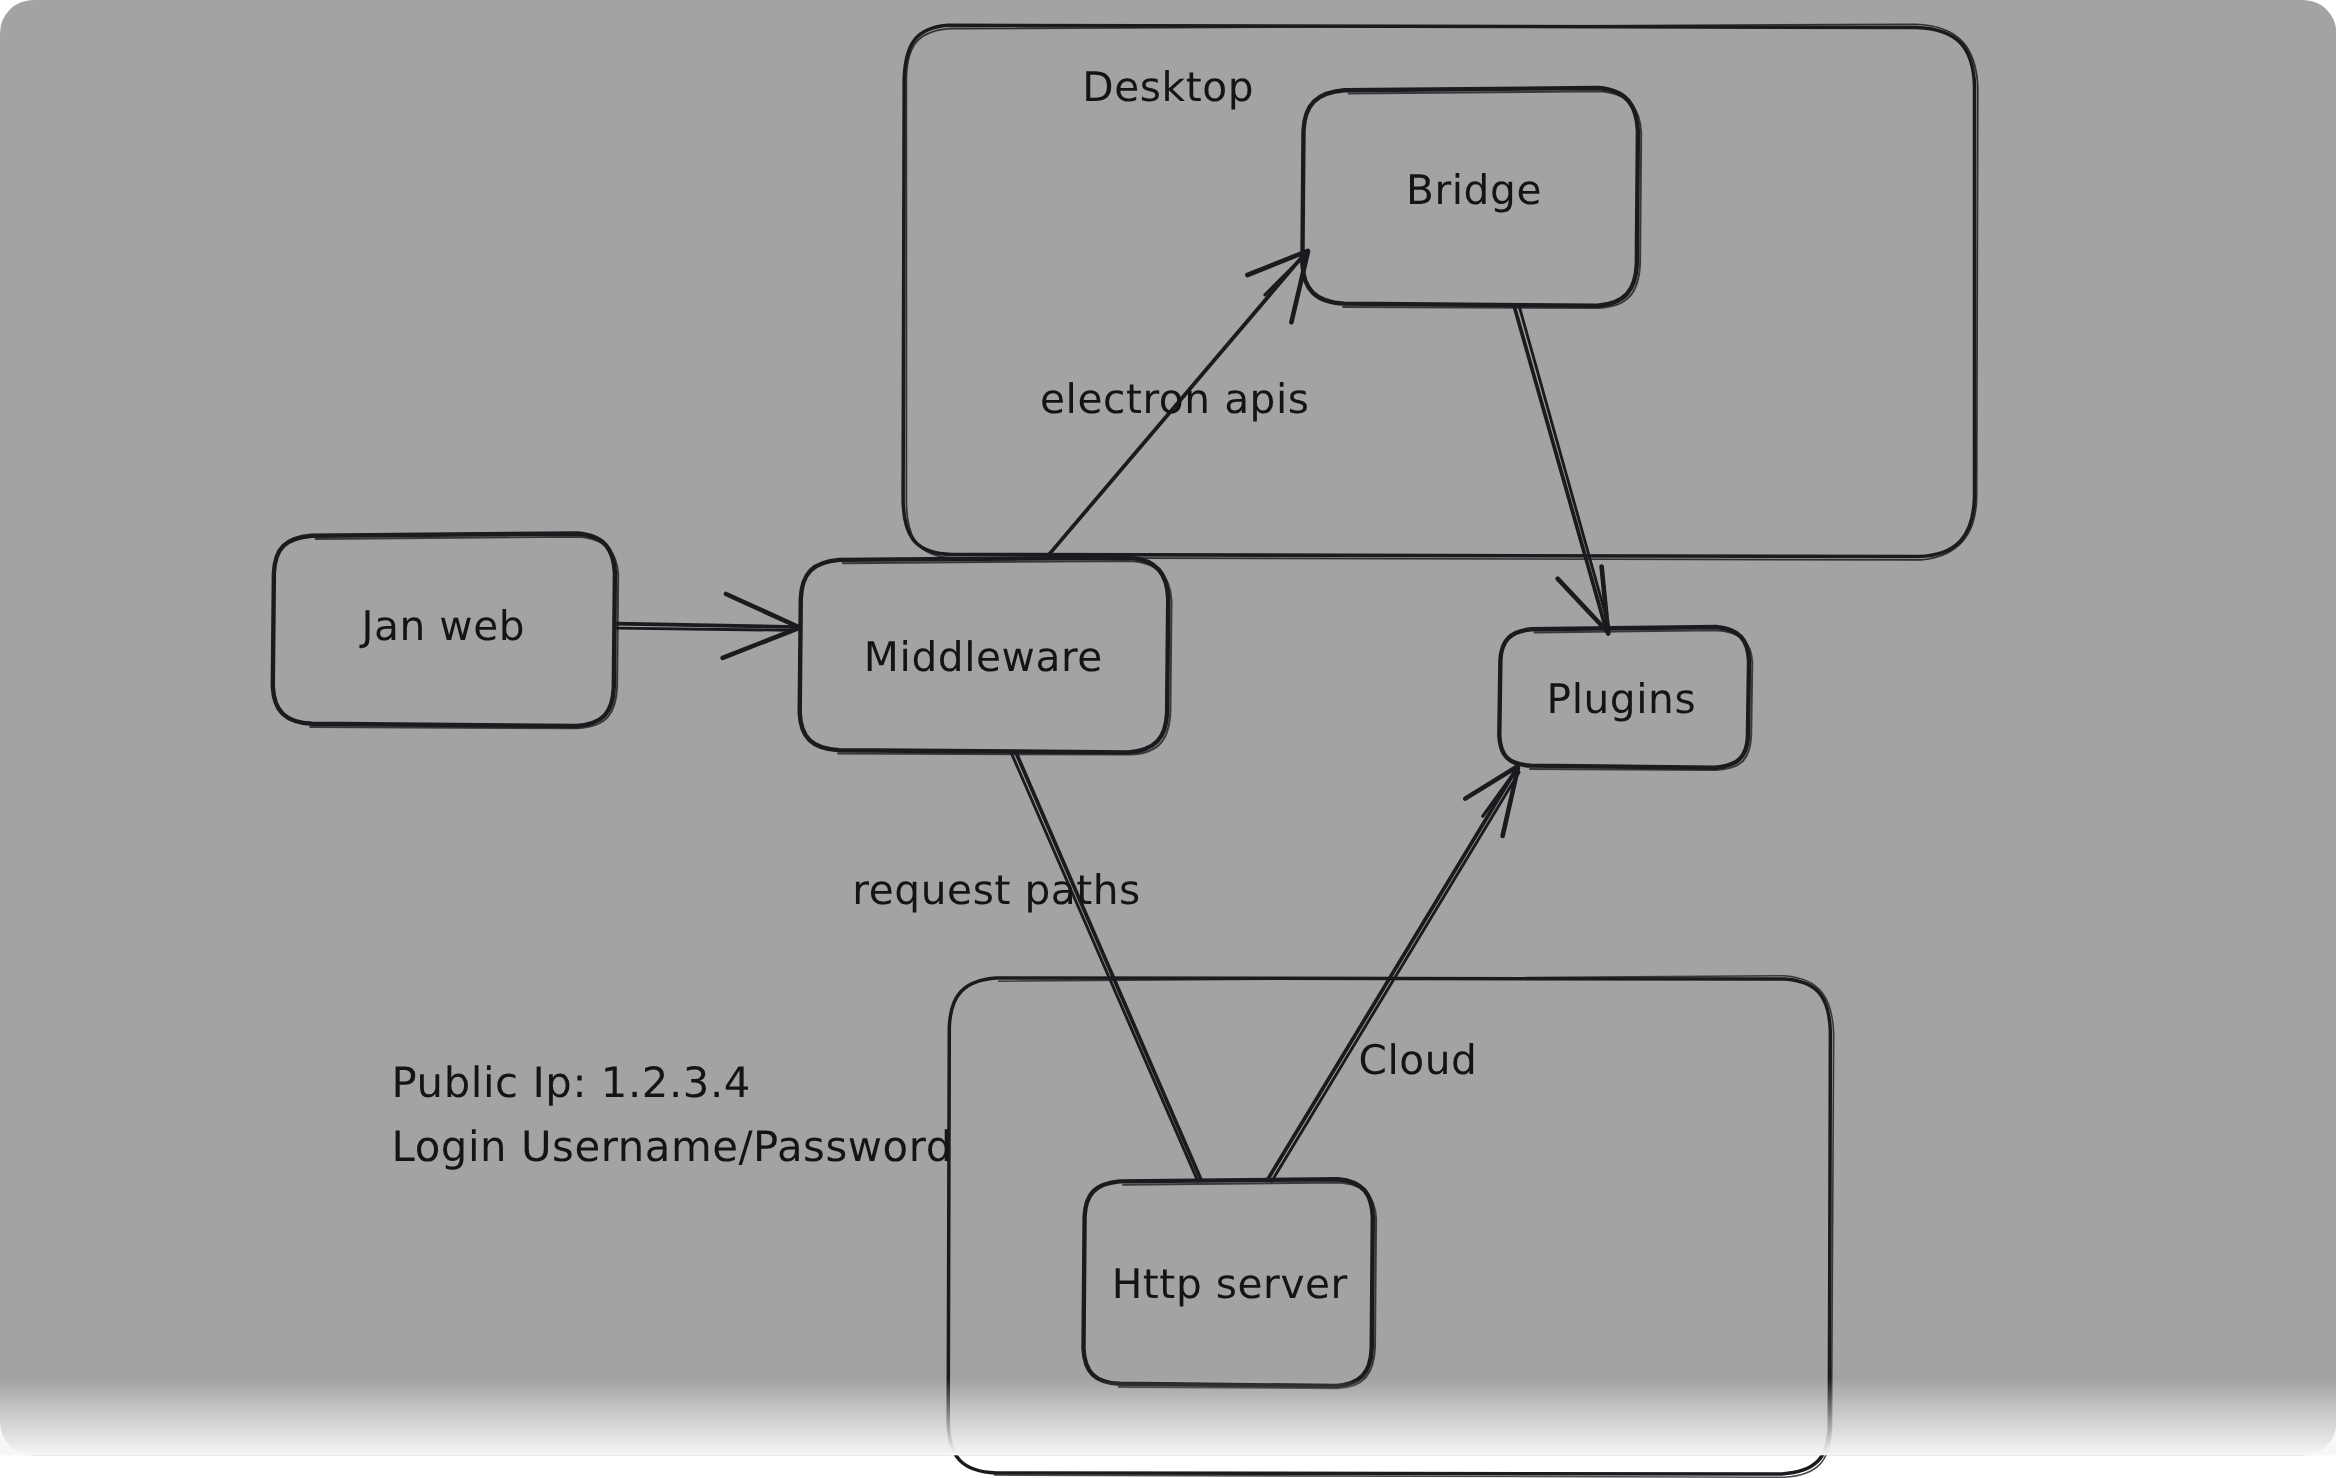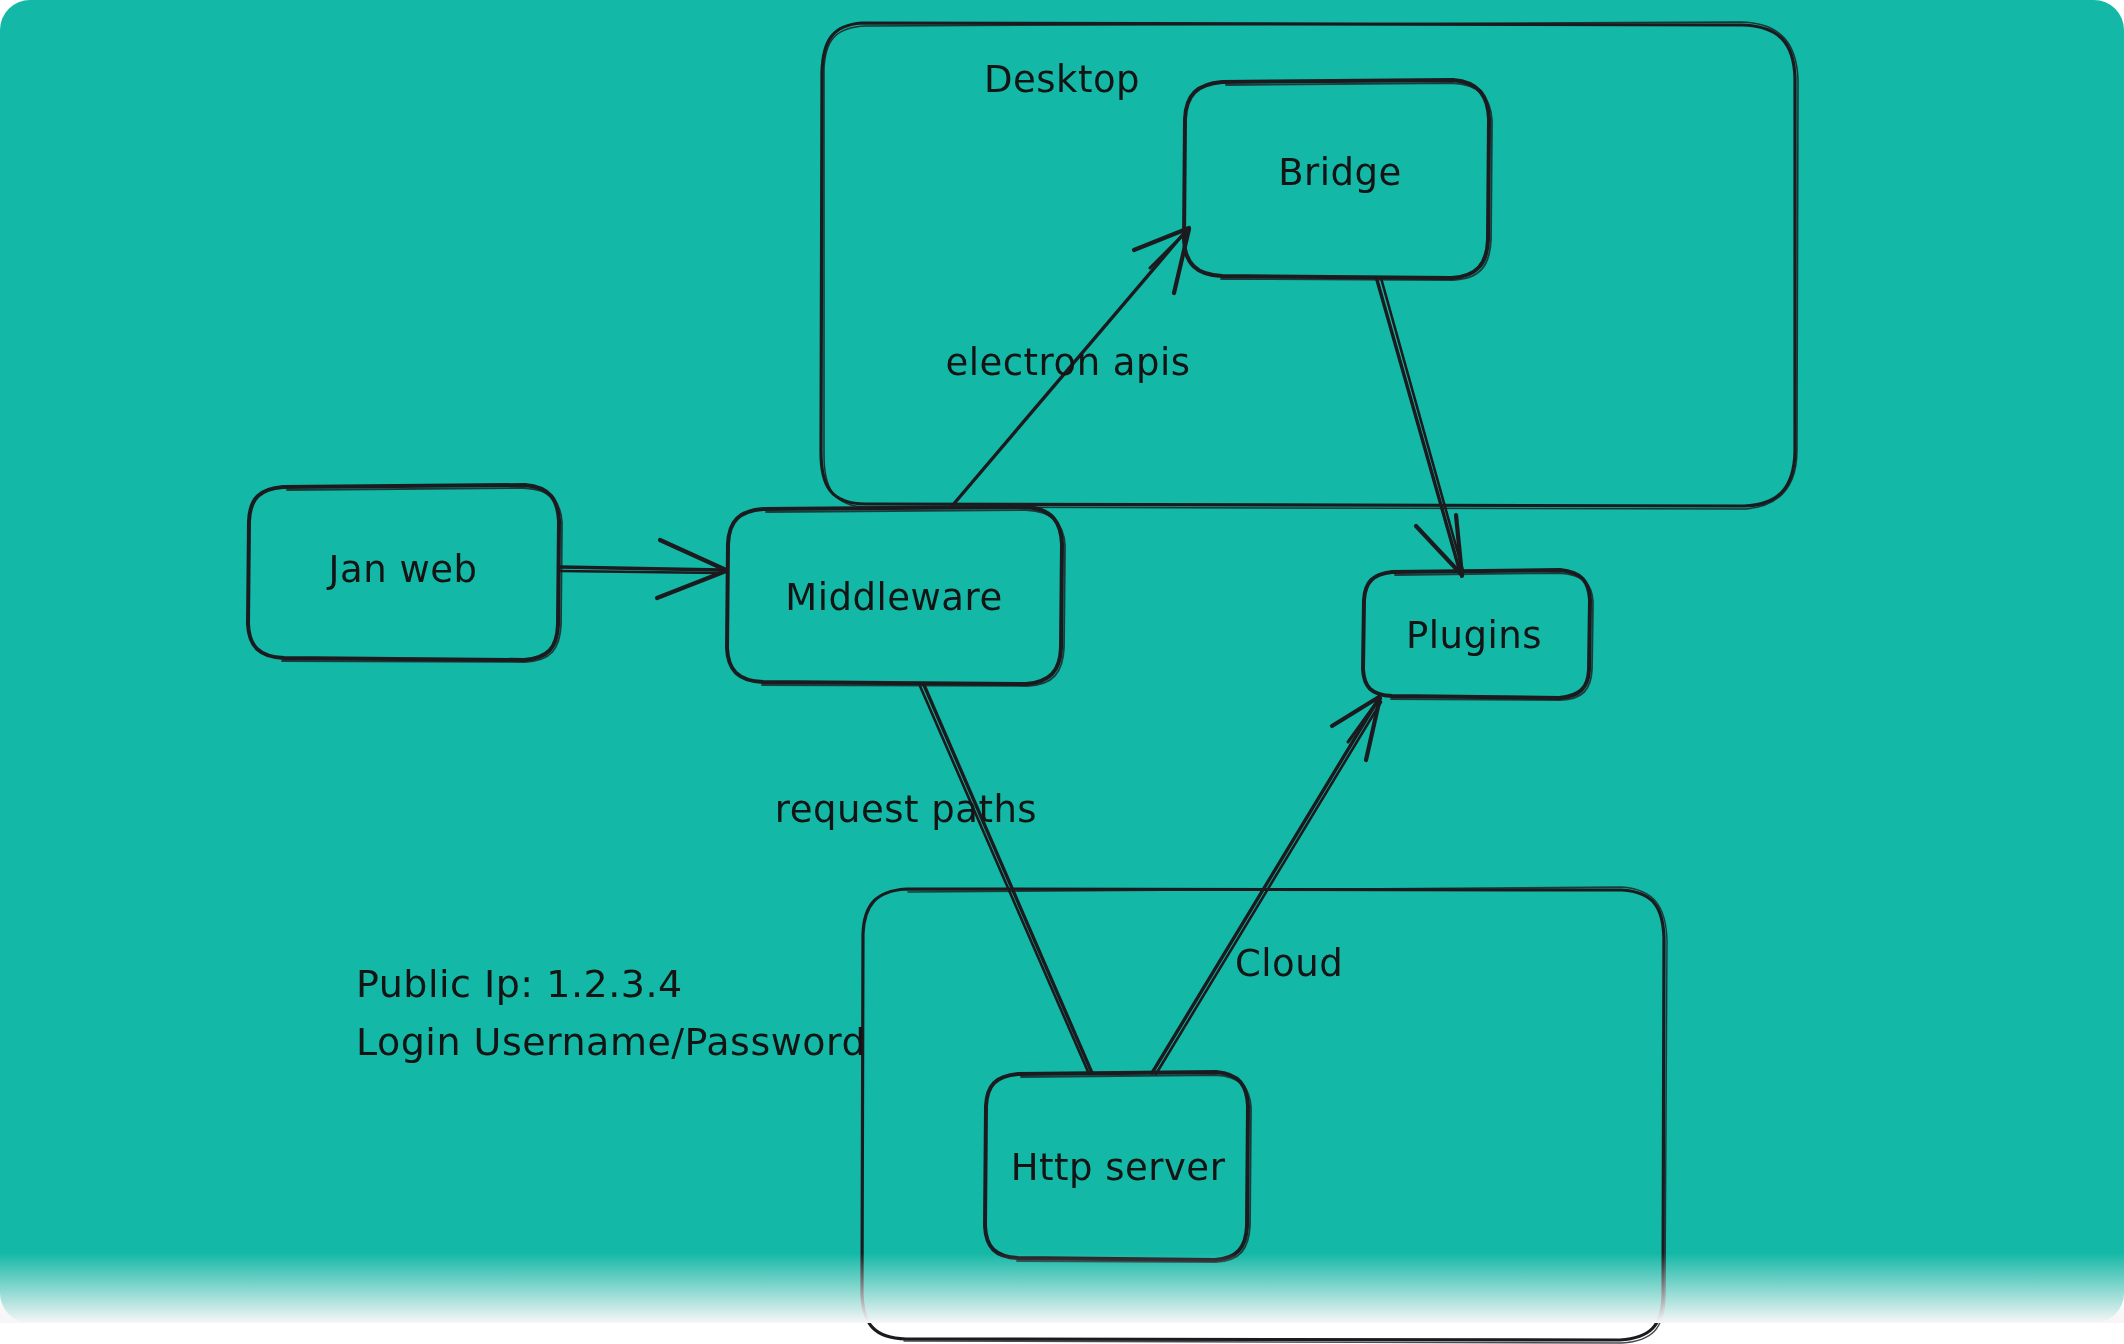--- a/index.html
+++ b/index.html
@@ -11,21 +11,21 @@
   body {
     width: 2124px;
     height: 1344px;
     font-family: "DejaVu Sans", sans-serif;
     overflow: hidden;
   }
   #canvas-root {
     position: relative;
     width: 2124px;
     height: 1323px;
-    background: #14b8a6;
+    background: #a3a3a3;
     border-radius: 30px;
   }
   #canvas-root::after {
     content: "";
     position: absolute;
     left: 0;
     right: 0;
     bottom: 0;
     height: 70px;
     background: linear-gradient(to bottom, rgba(255,255,255,0) 0%, rgba(246,246,247,1) 100%);

